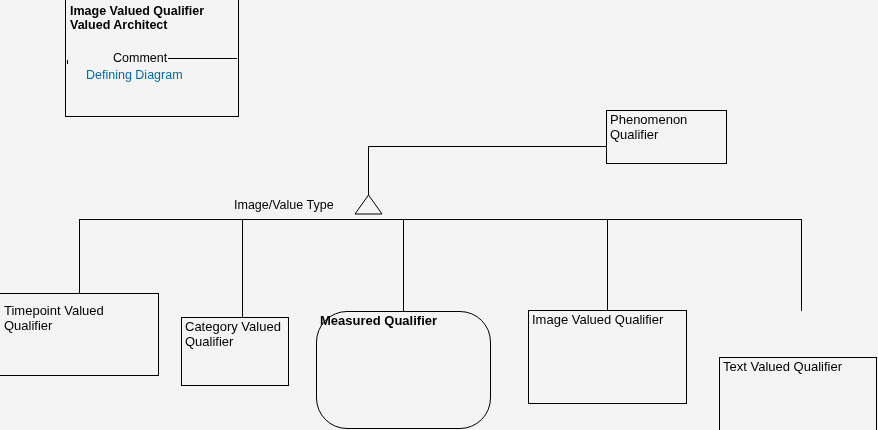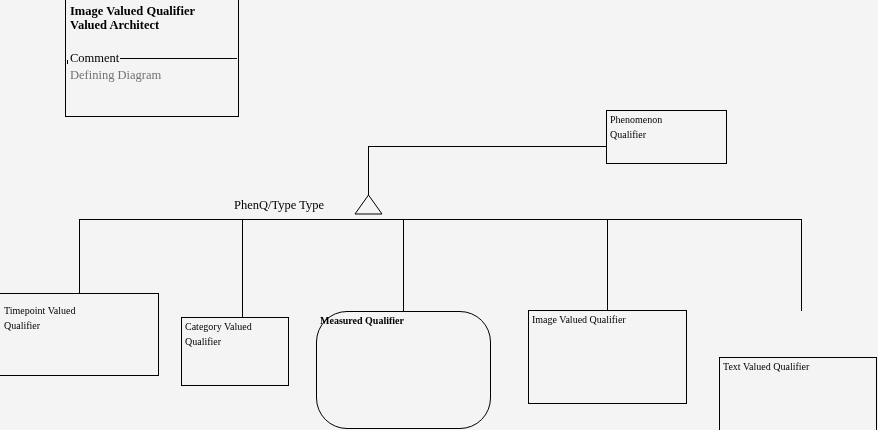--- a/index.html
+++ b/index.html
@@ -6,36 +6,36 @@
     margin: 0;
     padding: 0;
     background: #ffffff;
   }
   #canvas {
     position: relative;
     width: 878px;
     height: 430px;
     background: #f4f4f4;
     overflow: hidden;
-    font-family: Liberation Serif, serif;
+    font-family: Liberation Sans, sans-serif;
     -webkit-font-smoothing: none;
   }
   
   .node {
     position: absolute;
     box-sizing: border-box;
     border: 1px solid #000000;
     background: #f4f4f4;
   }
   .node .label {
     position: absolute;
     left: 3px;
     top: 1px;
     right: 2px;
-    font-size: 10px;
+    font-size: 13px;
     line-height: 15px;
     color: #000000;
     white-space: pre-line;
   }
   .node.bold .label { font-weight: bold; }
 
   
   #header-block {
     position: absolute;
     box-sizing: border-box;
@@ -58,38 +58,39 @@
     display: flex;
     align-items: center;
     height: 12px;
   }
   #header-block .comment-row .ctext {
     font-size: 12.5px;
     line-height: 12px;
     color: #000000;
     padding: 0 1px 0 2px;
     white-space: nowrap;
+    margin-left: 43px;
   }
   #header-block .comment-row .crule {
     flex: 1 1 auto;
     height: 0;
     border-top: 1px solid #000000;
   }
   #header-block .comment-row .ctick {
     width: 0;
     height: 4px;
     border-left: 1px solid #000000;
     align-self: flex-end;
   }
   #header-block .body-text {
     position: absolute;
-    left: 4px;
+    left: 20px;
     font-size: 12.5px;
     line-height: 14px;
-    color: #737373;
+    color: #0369a1;
     white-space: nowrap;
   }
 
   
   .hline {
     position: absolute;
     height: 0;
     border-top: 1px solid #000000;
   }
   .vline {
@@ -134,21 +135,21 @@
 Qualifier</div>
   </div>
 
   <div class="hline" style="left:368px; top:146px; width:238px;"></div>
   <div class="vline" style="left:368px; top:146px; height:49px;"></div>
 
   <svg id="gen-triangle" width="30" height="22" style="left:354px; top:194px;" viewBox="0 0 30 22">
     <polygon points="14.5,1 28,20 1,20" fill="#f4f4f4" stroke="#000000" stroke-width="1"></polygon>
   </svg>
 
-  <div id="discriminator-label" style="left:234px; top:198px;">PhenQ/Type Type</div>
+  <div id="discriminator-label" style="left:234px; top:198px;">Image/Value Type</div>
 
   <div class="hline" style="left:79px; top:219px; width:723px;"></div>
 
   <div class="vline" style="left:79px; top:219px; height:74px;"></div>
   <div class="vline" style="left:242px; top:219px; height:98px;"></div>
   <div class="vline" style="left:403px; top:219px; height:92px;"></div>
   <div class="vline" style="left:607px; top:219px; height:91px;"></div>
   <div class="vline" style="left:801px; top:219px; height:92px;"></div>
 
   <div class="node" style="left:-4px; top:293px; width:163px; height:83px;">

